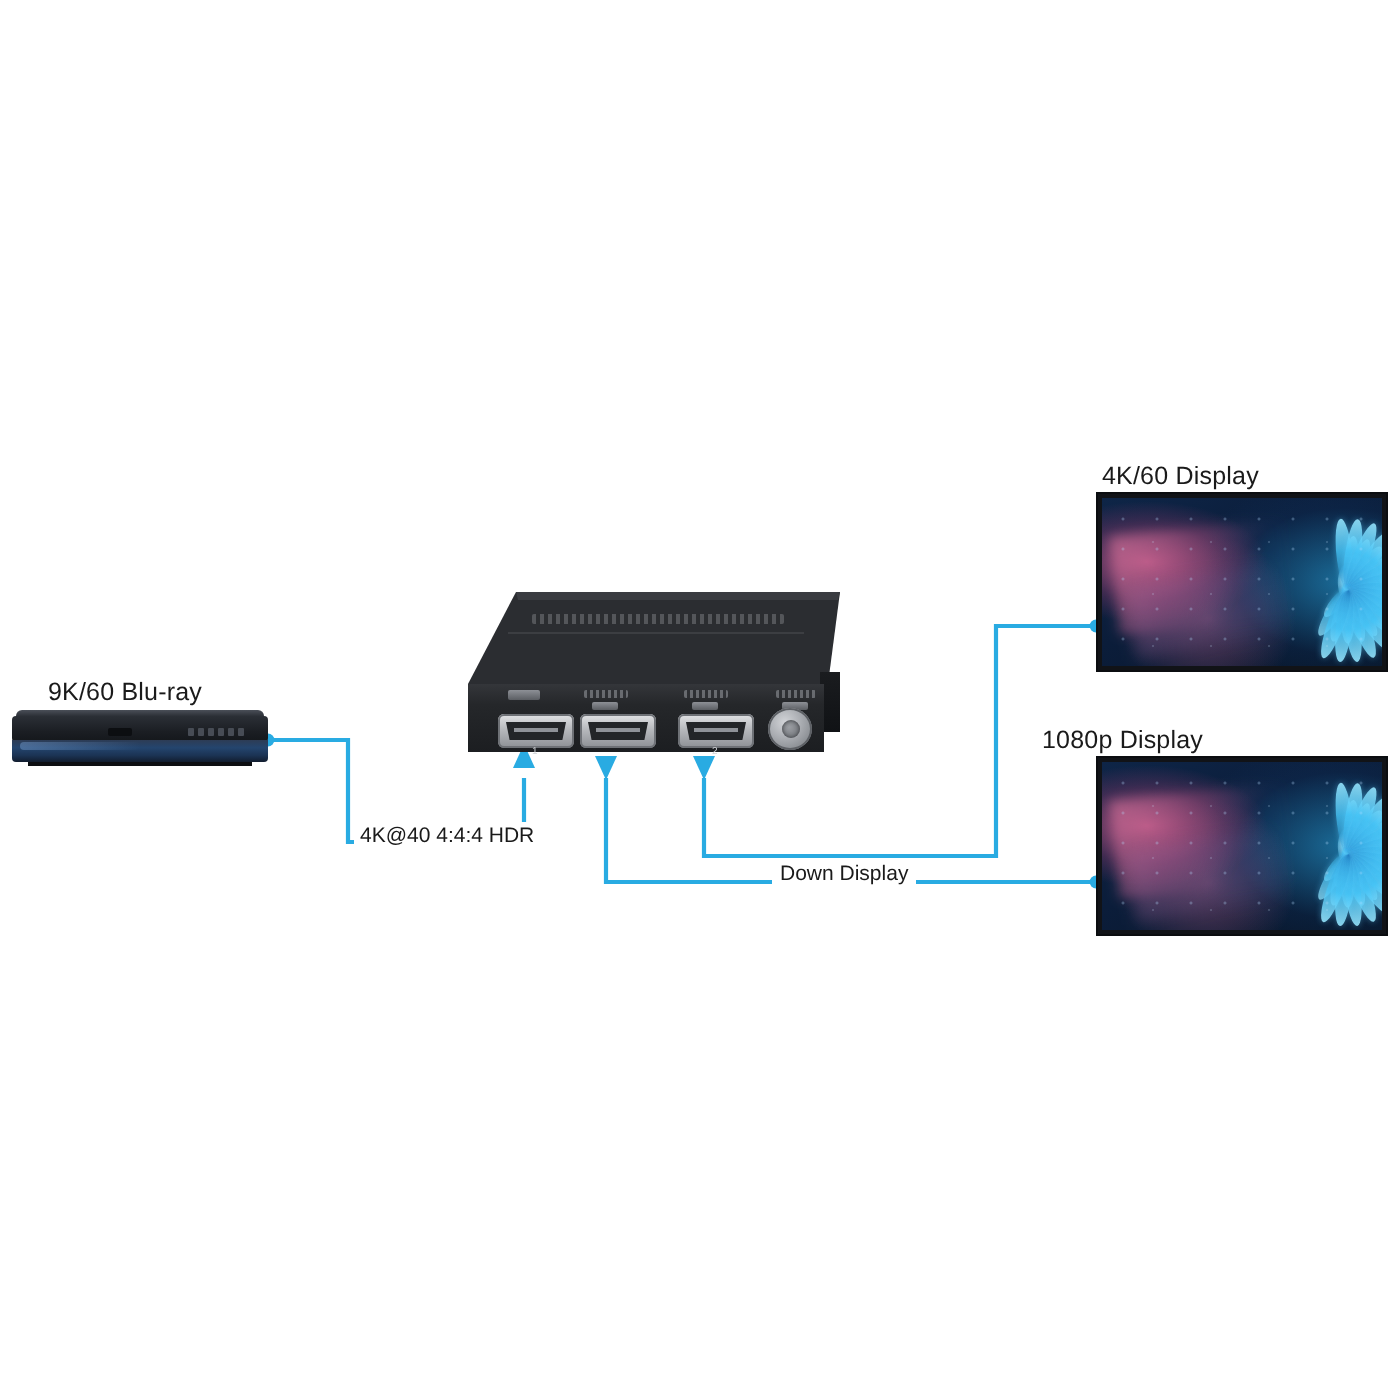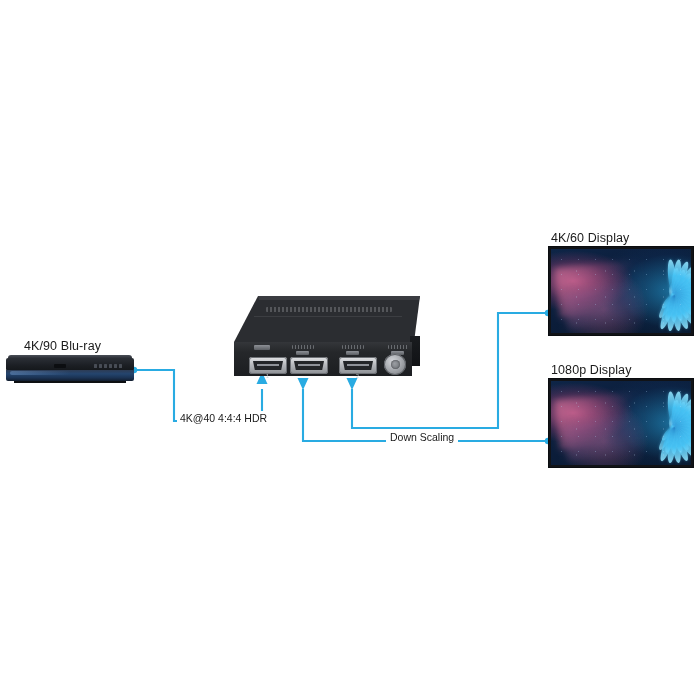--- a/index.html
+++ b/index.html
@@ -32,21 +32,21 @@
     left: 24px;
     top: 339px;
     font-size: 12.5px;
   }
   #lbl-disp1 {
     left: 551px;
     top: 231px;
     font-size: 12.5px;
   }
   #lbl-disp2 {
-    left: 551px;
+    left: 521px;
     top: 363px;
     font-size: 12.5px;
   }
   #lbl-cable {
     position: absolute;
     left: 177px;
     top: 411px;
     font-size: 10.5px;
     color: #1a1a1a;
     background: #ffffff;
@@ -348,21 +348,21 @@
       <circle cx="548" cy="441" r="3.2"></circle>
     </g>
 
     <g fill="#29abe2">
       <polygon points="262,372 256.5,384 267.5,384"></polygon>
       <polygon points="303,390 297.5,378 308.5,378"></polygon>
       <polygon points="352,390 346.5,378 357.5,378"></polygon>
     </g>
   </svg>
 
-  <div id="lbl-bluray" class="lbl">4K/90 Blu-ray</div>
+  <div id="lbl-bluray" class="lbl">9K/60 Blu-ray</div>
   <div id="bluray">
     <div class="br-top"></div>
     <div class="br-body">
       <div class="br-disc"></div>
       <div class="br-btnrow">
         <span class="br-btn"></span>
         <span class="br-btn"></span>
         <span class="br-btn"></span>
         <span class="br-btn"></span>
         <span class="br-btn"></span>
@@ -521,15 +521,15 @@
           <div class="petal" style="width: 23%; height: 7%; opacity: 0.7; transform: rotate(88.8deg); z-index: 8;"></div>
           <div class="petal" style="width: 23%; height: 7%; opacity: 0.7; transform: rotate(109.4deg); z-index: 8;"></div>
           <div class="petal" style="width: 23%; height: 7%; opacity: 0.7; transform: rotate(130deg); z-index: 8;"></div>
           <div style="position: absolute; left: 50%; top: 50%; width: 13%; height: 22%; transform: translate(-50%, -50%); border-radius: 50%; background: radial-gradient(circle, rgba(190, 240, 255, 0.95), rgba(60, 170, 225, 0.35) 65%, rgba(20, 80, 140, 0) 100%);"></div>
         </div>
       <div class="scr-speck"></div>
     </div>
   </div>
 
   <div id="lbl-cable">4K@40 4:4:4 HDR</div>
-  <div id="lbl-downscale">Down Scaling</div>
+  <div id="lbl-downscale">Down Display</div>
 
 </div>
 
 </body></html>

